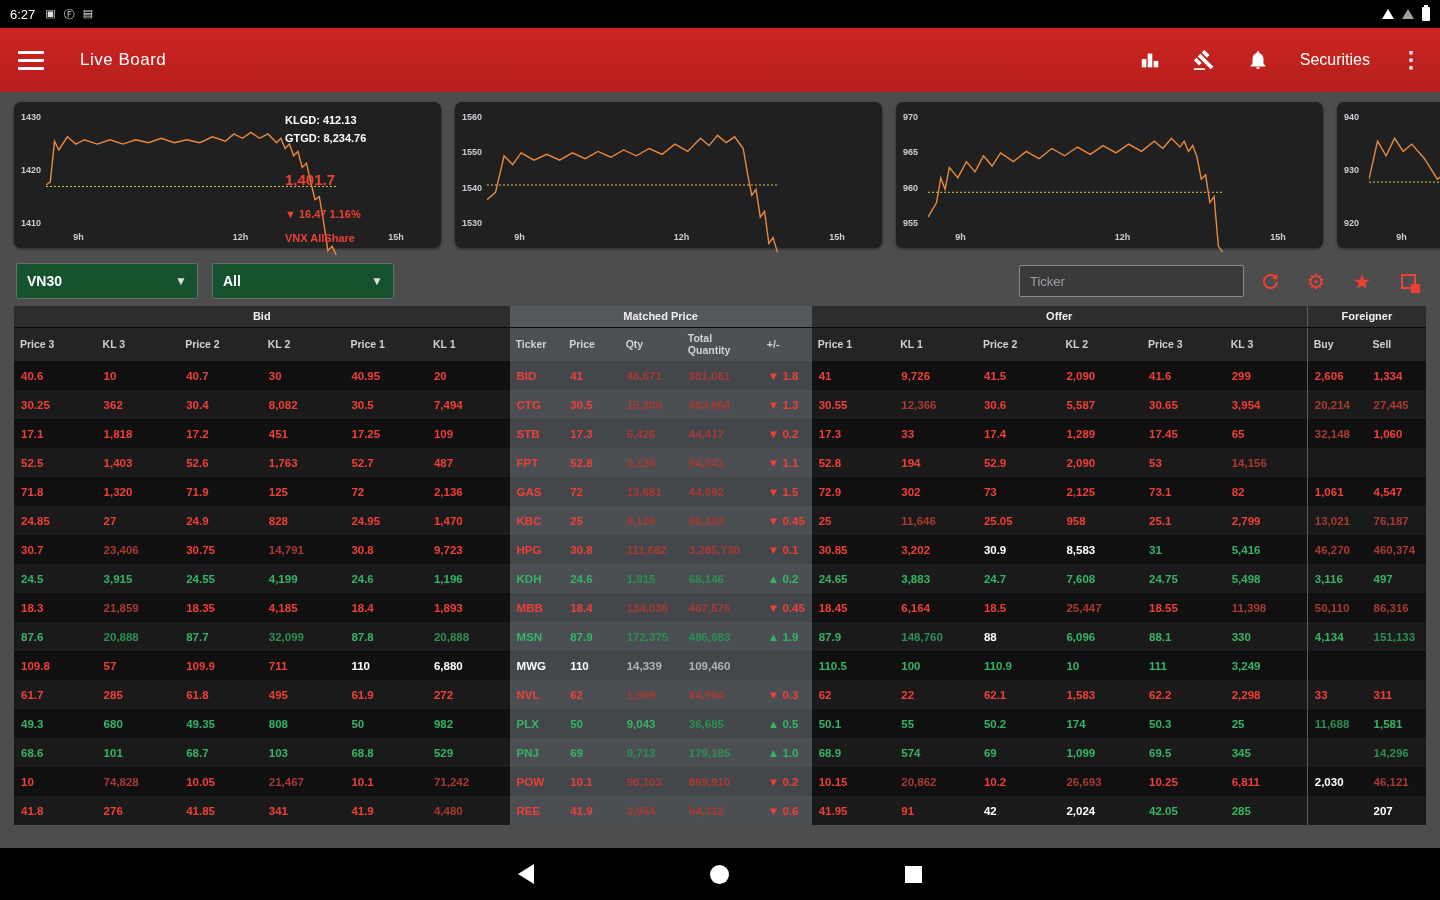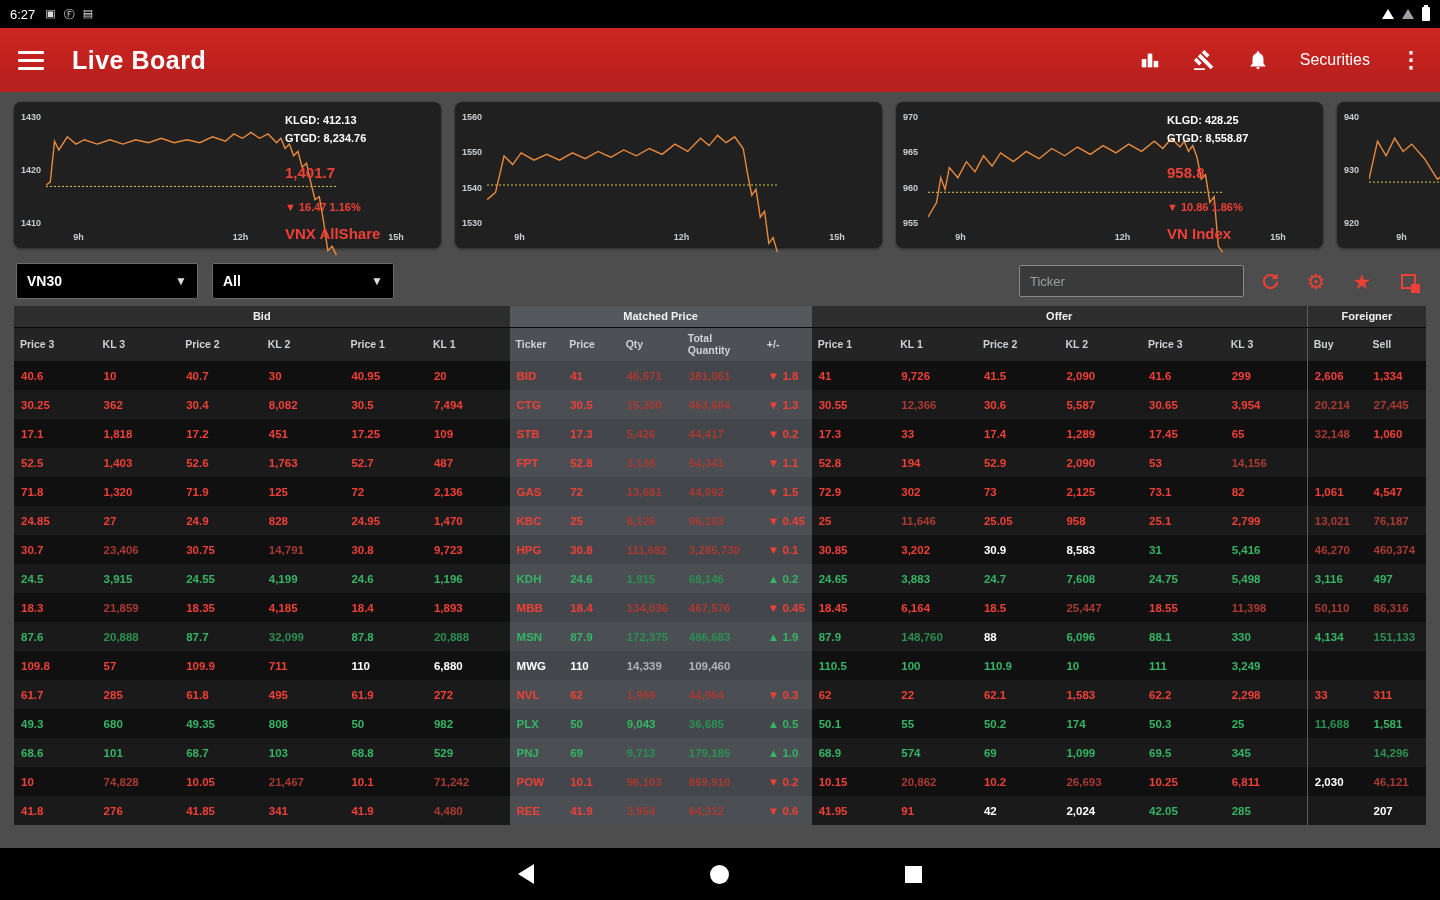--- a/index.html
+++ b/index.html
@@ -13,44 +13,44 @@
   .sb-right { margin-left:auto; display:flex; align-items:center; gap:8px; }
   .tri { width:0; height:0; border-left:6px solid transparent; border-right:6px solid transparent; border-bottom:10px solid #fff; }
   .tri.dim { border-bottom-color:#9aa0a6; }
   .battery { width:8px; height:14px; background:#fff; border-radius:1px; position:relative; }
   .battery:before { content:""; position:absolute; top:-2px; left:2px; width:4px; height:2px; background:#fff; }
 
   
   .app-bar { height:64px; background:linear-gradient(180deg,#cd2522,#b51f1c); display:flex; align-items:center; padding:0 18px; }
   .burger { width:26px; display:flex; flex-direction:column; gap:5px; cursor:pointer; }
   .burger span { display:block; height:3px; background:#fff; border-radius:1px; }
-  .app-title { color:#fff; font-size:25px; font-weight:700; margin-left:28px; letter-spacing:.5px; }
+  .app-title { color:#fff; font-size:17px; font-weight:400; margin-left:36px; letter-spacing:.5px; }
   .ab-actions { margin-left:auto; display:flex; align-items:center; gap:30px;justify-content:flex-end; }
   .ab-icon { width:24px; height:24px; display:flex; align-items:center; justify-content:center; cursor:pointer; }
   .ab-icon svg { fill:#fff; }
   .securities { color:#fff; font-size:16px; cursor:pointer; }
   .dots { color:#fff; font-size:22px; font-weight:700; cursor:pointer; line-height:1; }
 
   
   .charts-row { display:flex; gap:14px; padding:10px 0 8px 14px; overflow:hidden; }
   .chart-card { position:relative; width:427px; height:146px; flex:0 0 auto; background:#202020; border-radius:7px; box-shadow:0 1px 3px rgba(0,0,0,.5); }
   .yticks { position:absolute; left:7px; top:10px; bottom:20px; display:flex; flex-direction:column; justify-content:space-between; color:#c9ced3; font-size:9px; font-weight:700; }
   .chart-svg { position:absolute; left:32px; right:6px; top:10px; bottom:22px; }
   .xticks { position:absolute; left:32px; right:6px; bottom:4px; height:12px; color:#c9ced3; font-size:9px; font-weight:700; }
   .xticks span { position:absolute; }
   .xticks span:nth-child(1){ left:7%; } .xticks span:nth-child(2){ left:48%; } .xticks span:nth-child(3){ left:88%; }
   .chart-info { position:absolute; right:28px; top:10px; width:128px; text-align:left; }
   .ci-kl { color:#fff; font-weight:700; font-size:11px; line-height:1.6; }
-  .ci-val { color:#ef4037; font-weight:700; font-size:15px; margin-top:17px; }
+  .ci-val { color:#ef4037; font-weight:700; font-size:15px; margin-top:24px; }
   .ci-chg { color:#ef4037; font-weight:700; font-size:11px; margin-top:20px; }
-  .ci-name { color:#ef4037; font-weight:700; font-size:15px; margin-top:12px; }
+  .ci-name { color:#ef4037; font-weight:700; font-size:11px; margin-top:12px; }
 
   
   .filter-bar { height:50px; display:flex; align-items:center; gap:14px; padding:0 16px; }
-  .dropdown { width:182px; height:36px; background:#000000; border:1px solid #6b6b6b; border-radius:2px; color:#fff; font-size:14px; font-weight:700; display:flex; align-items:center; padding:0 10px; cursor:pointer; }
+  .dropdown { width:182px; height:36px; background:#14532d; border:1px solid #6b6b6b; border-radius:2px; color:#fff; font-size:14px; font-weight:700; display:flex; align-items:center; padding:0 10px; cursor:pointer; }
   .dropdown .caret { margin-left:auto; font-size:12px; color:#ddd; }
   .ticker-input { margin-left:auto; width:225px; height:32px; background:#3a3a3a; border:1px solid #8a8a8a; border-radius:2px; color:#eee; font-size:13px; padding:0 10px; outline:none; }
   .ticker-input::placeholder { color:#9aa0a6; }
   .fb-icons { display:flex; align-items:center; gap:22px; padding-right:4px; }
   .fb-icon { color:#ef4037; font-size:21px; line-height:1; cursor:pointer; display:flex; align-items:center; justify-content:center; width:24px; height:24px; }
   .sq-icon { position:relative; width:15px; height:15px; border:2px solid #ef4037; }
   .sq-icon:after { content:""; position:absolute; right:-6px; bottom:-6px; width:9px; height:9px; background:#ef4037; }
 
   
   .board-wrap { margin:0 14px; background:#141414; }
@@ -175,27 +175,20 @@
       </div>
       <svg class="chart-svg" viewBox="0 0 100 100" preserveAspectRatio="none" width="100%" height="100%">
         <line x1="0" y1="55" x2="69" y2="55" stroke="#d6c84a" stroke-width="1" stroke-dasharray="2,2" vector-effect="non-scaling-stroke"></line>
         <polyline points="0,72 2,62 3,45 4,53 5,38 7,45 9,34 11,41 13,30 15,37 17,28 20,34 23,27 26,32 29,25 32,30 35,24 38,29 41,23 44,28 47,22 50,27 53,20 55,25 57,18 59,24 60,20 61,27 62,23 63,31 64,46 65,43 66,62 67,58 68,92 69,96" fill="none" stroke="#e98a3c" stroke-width="1.4" vector-effect="non-scaling-stroke"></polyline>
       </svg>
       <div class="xticks">
         <span>9h</span>
         <span>12h</span>
         <span>15h</span>
       </div>
-      <div class="chart-info">
-        <div class="ci-kl">KLGD: 428.25</div>
-        <div class="ci-kl">GTGD: 8,558.87</div>
-        <div class="ci-val">958.8</div>
-        <div class="ci-chg">▼ 10.86 1.86%</div>
-        <div class="ci-name">VN Index</div>
-      </div>
     </div>
     <div class="chart-card">
       <div class="yticks">
         <span>940</span>
         <span>930</span>
         <span>920</span>
       </div>
       <svg class="chart-svg" viewBox="0 0 100 100" preserveAspectRatio="none" width="100%" height="100%">
         <line x1="0" y1="48" x2="68" y2="48" stroke="#d6c84a" stroke-width="1" stroke-dasharray="2,2" vector-effect="non-scaling-stroke"></line>
         <polyline points="0,46 2,20 4,30 6,18 8,27 10,22 13,32 16,46 18,42 20,56 23,50 26,60" fill="none" stroke="#e98a3c" stroke-width="1.4" vector-effect="non-scaling-stroke"></polyline>

